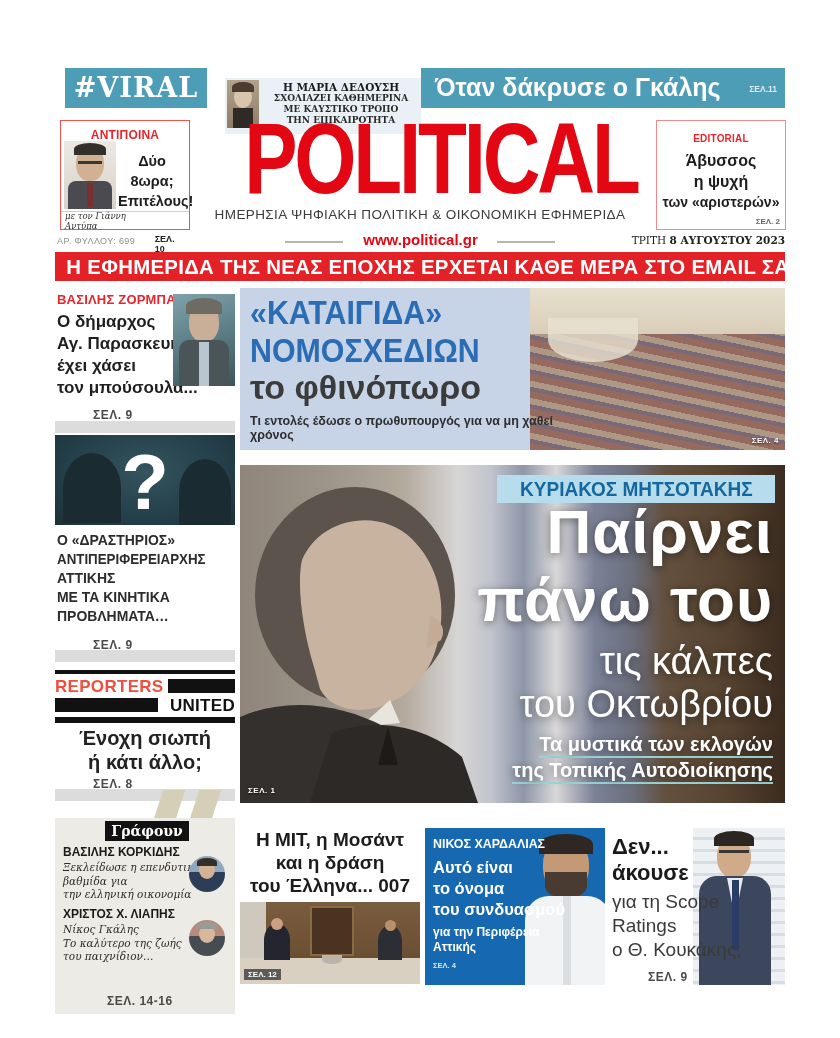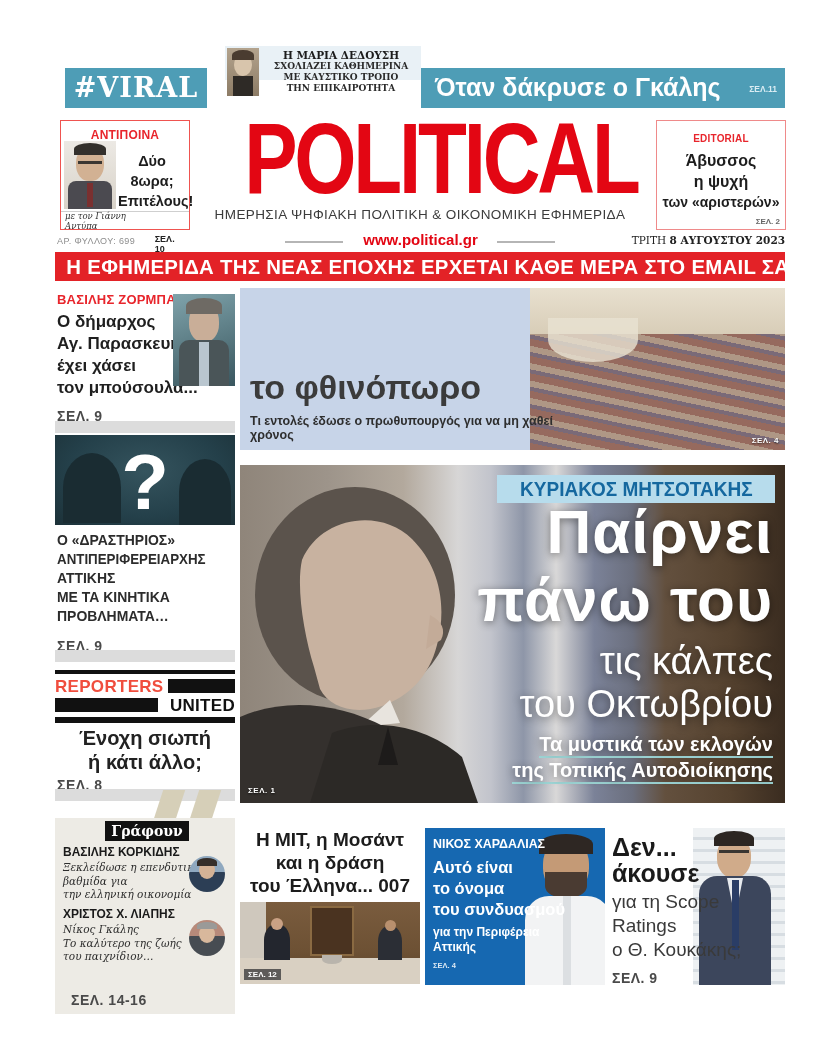--- a/index.html
+++ b/index.html
@@ -1,38 +1,38 @@
 <!DOCTYPE html>
 <html><head>
 <meta charset="utf-8">
 <style>
   html,body{margin:0;padding:0;background:#fff;}
   .page{position:relative;width:840px;height:1038px;background:#fff;overflow:hidden;
         font-family:"Liberation Sans",sans-serif;color:#1d1d1d;border-radius:29px;}
   .abs{position:absolute;}
   .teal{background:#4e9db6;}
-  .sel{font-size:14px;font-weight:bold;color:#4a4a4a;letter-spacing:.5px;}
+  .sel{font-size:12px;font-weight:bold;color:#4a4a4a;letter-spacing:.5px;margin-left:36px;}
   .graybar{background:#dcdcdc;height:12px;}
   .redname{color:#e8252c;font-weight:bold;font-size:13px;letter-spacing:.2px;}
   .serif-it{font-family:"DejaVu Serif",serif;font-style:italic;}
   .condX{transform:scaleX(.92);transform-origin:left center;display:inline-block;white-space:nowrap;}
   .photo{overflow:hidden;}
   .pagetag{position:absolute;color:#fff;font-size:8px;font-weight:bold;letter-spacing:.5px;text-shadow:0 1px 2px rgba(0,0,0,.7);}
   .circ{border-radius:50%;overflow:hidden;position:absolute;}
 </style>
 </head>
 <body>
 
 <div class="page">
 
   <div class="abs teal" style="left:65px;top:68px;width:142px;height:40px;text-align:center;">
     <span style="font-family:'DejaVu Serif',serif;font-weight:bold;color:#fff;font-size:27px;line-height:40px;letter-spacing:1px;">#VIRAL</span>
   </div>
 
-  <div class="abs" style="left:225px;top:46px;width:196px;height:34px;background:#e9f1f6;display:flex;">
+  <div class="abs" style="left:225px;top:78px;width:196px;height:56px;background:#e9f1f6;display:flex;">
     <div class="photo" style="width:32px;height:48px;margin:2px;background:linear-gradient(180deg,#b3a38d,#8d7c66);position:relative;">
       <div class="abs" style="left:7px;top:6px;width:18px;height:22px;border-radius:50%;background:#d8c5ac;"></div>
       <div class="abs" style="left:5px;top:2px;width:22px;height:10px;border-radius:50% 50% 0 0;background:#4a3c30;"></div>
       <div class="abs" style="left:6px;top:28px;width:20px;height:20px;background:#2e2a26;"></div>
     </div>
     <div style="flex:1;text-align:center;padding-top:3px;">
       <div style="font-family:'DejaVu Serif',serif;font-weight:bold;font-size:10.5px;color:#1c1c1c;">Η ΜΑΡΙΑ ΔΕΔΟΥΣΗ</div>
       <div style="font-family:'DejaVu Serif',serif;font-weight:bold;font-size:9px;color:#2a2a2a;line-height:11px;">ΣΧΟΛΙΑΖΕΙ ΚΑΘΗΜΕΡΙΝΑ</div>
       <div style="font-family:'DejaVu Serif',serif;font-weight:bold;font-size:9px;color:#2a2a2a;line-height:11px;">ΜΕ ΚΑΥΣΤΙΚΟ ΤΡΟΠΟ</div>
       <div style="font-family:'DejaVu Serif',serif;font-weight:bold;font-size:9px;color:#2a2a2a;line-height:11px;">ΤΗΝ ΕΠΙΚΑΙΡΟΤΗΤΑ</div>
@@ -110,20 +110,24 @@
   </div>
   <span class="abs sel" style="left:57px;top:408px;">ΣΕΛ. 9</span>
   <div class="abs graybar" style="left:55px;top:421px;width:180px;"></div>
 
   <div class="abs" style="left:240px;top:288px;width:545px;height:162px;background:#c7d4e8;">
     <div class="abs photo" style="right:0;top:0;width:255px;height:162px;background:#cfc4ae;">
       <div class="abs" style="left:0;top:0;width:100%;height:46px;background:linear-gradient(180deg,#e8e0cf,#d8cdb8);"></div>
       <div class="abs" style="left:0;top:46px;width:100%;height:116px;background:repeating-linear-gradient(12deg,#8c5a50 0 7px,#6b5a6e 7px 11px,#a98f7e 11px 17px);opacity:.85;"></div>
       <div class="abs" style="left:18px;top:30px;width:90px;height:44px;border-radius:0 0 50% 50%;background:#e9e2d2;opacity:.8;"></div>
       <span class="pagetag" style="right:6px;bottom:5px;">ΣΕΛ. 4</span>
+    </div>
+    <div class="abs" style="left:10px;top:6px;font-weight:800;font-size:33px;color:#2a6db4;line-height:38px;">
+      <div><span class="condX">«ΚΑΤΑΙΓΙΔΑ»</span></div>
+      <div><span class="condX">ΝΟΜΟΣΧΕΔΙΩΝ</span></div>
     </div>
     <div class="abs" style="left:10px;top:80px;font-weight:600;font-size:34px;color:#3b3b3b;">το φθινόπωρο</div>
     <div class="abs" style="left:10px;top:126px;width:330px;font-weight:bold;font-size:12.5px;color:#2e2e2e;">Τι εντολές έδωσε ο πρωθυπουργός για να μη χαθεί χρόνος</div>
   </div>
 
   <div class="abs photo" style="left:55px;top:435px;width:180px;height:90px;background:radial-gradient(ellipse at 50% 40%,#35545e 0%,#24404a 60%,#1c3138 100%);">
     <div class="abs" style="left:8px;top:18px;width:58px;height:70px;border-radius:50% 50% 0 0;background:#1a2c32;"></div>
     <div class="abs" style="right:4px;top:24px;width:52px;height:66px;border-radius:50% 50% 0 0;background:#1a2c32;"></div>
     <div class="abs" style="left:0;top:0;width:100%;height:100%;text-align:center;font-size:78px;font-weight:800;color:#fff;line-height:94px;">?</div>
   </div>
@@ -261,21 +265,21 @@
   <div class="abs" style="left:610px;top:828px;width:175px;height:157px;">
     <div class="abs photo" style="right:0;top:0;width:92px;height:157px;background:repeating-linear-gradient(180deg,#eef1f3 0 9px,#d7dde2 9px 12px);">
       <div style="position:absolute;left:24px;top:8px;width:34px;height:42px;border-radius:46%;background:#d0ab8a;"></div>
       <div style="position:absolute;left:21px;top:3px;width:40px;height:15px;border-radius:50% 50% 0 0;background:#2c2622;"></div>
       <div style="position:absolute;left:26px;top:22px;width:30px;height:3px;background:#3a3632;"></div>
       <div style="position:absolute;left:6px;top:48px;width:72px;height:109px;border-radius:18px 18px 0 0;background:#3c465c;"></div>
       <div style="position:absolute;left:34px;top:50px;width:16px;height:40px;background:#e7eaee;clip-path:polygon(0 0,100% 0,50% 100%);"></div>
       <div style="position:absolute;left:39px;top:52px;width:7px;height:70px;background:#2a3d66;"></div>
     </div>
     <div class="abs" style="left:2px;top:6px;">
-      <div style="font-size:25px;font-weight:800;color:#1a1a1a;line-height:26px;">
+      <div style="font-size:22px;font-weight:800;color:#1a1a1a;line-height:26px;">
         <div>Δεν...</div>
         <div>άκουσε</div>
       </div>
       <div style="font-size:19px;font-weight:400;color:#3a3a3a;line-height:24px;margin-top:4px;">
         <div>για τη Scope</div>
         <div>Ratings</div>
         <div>ο Θ. Κουκάκης;</div>
       </div>
       <div class="sel" style="margin-top:8px;">ΣΕΛ. 9</div>
     </div>

